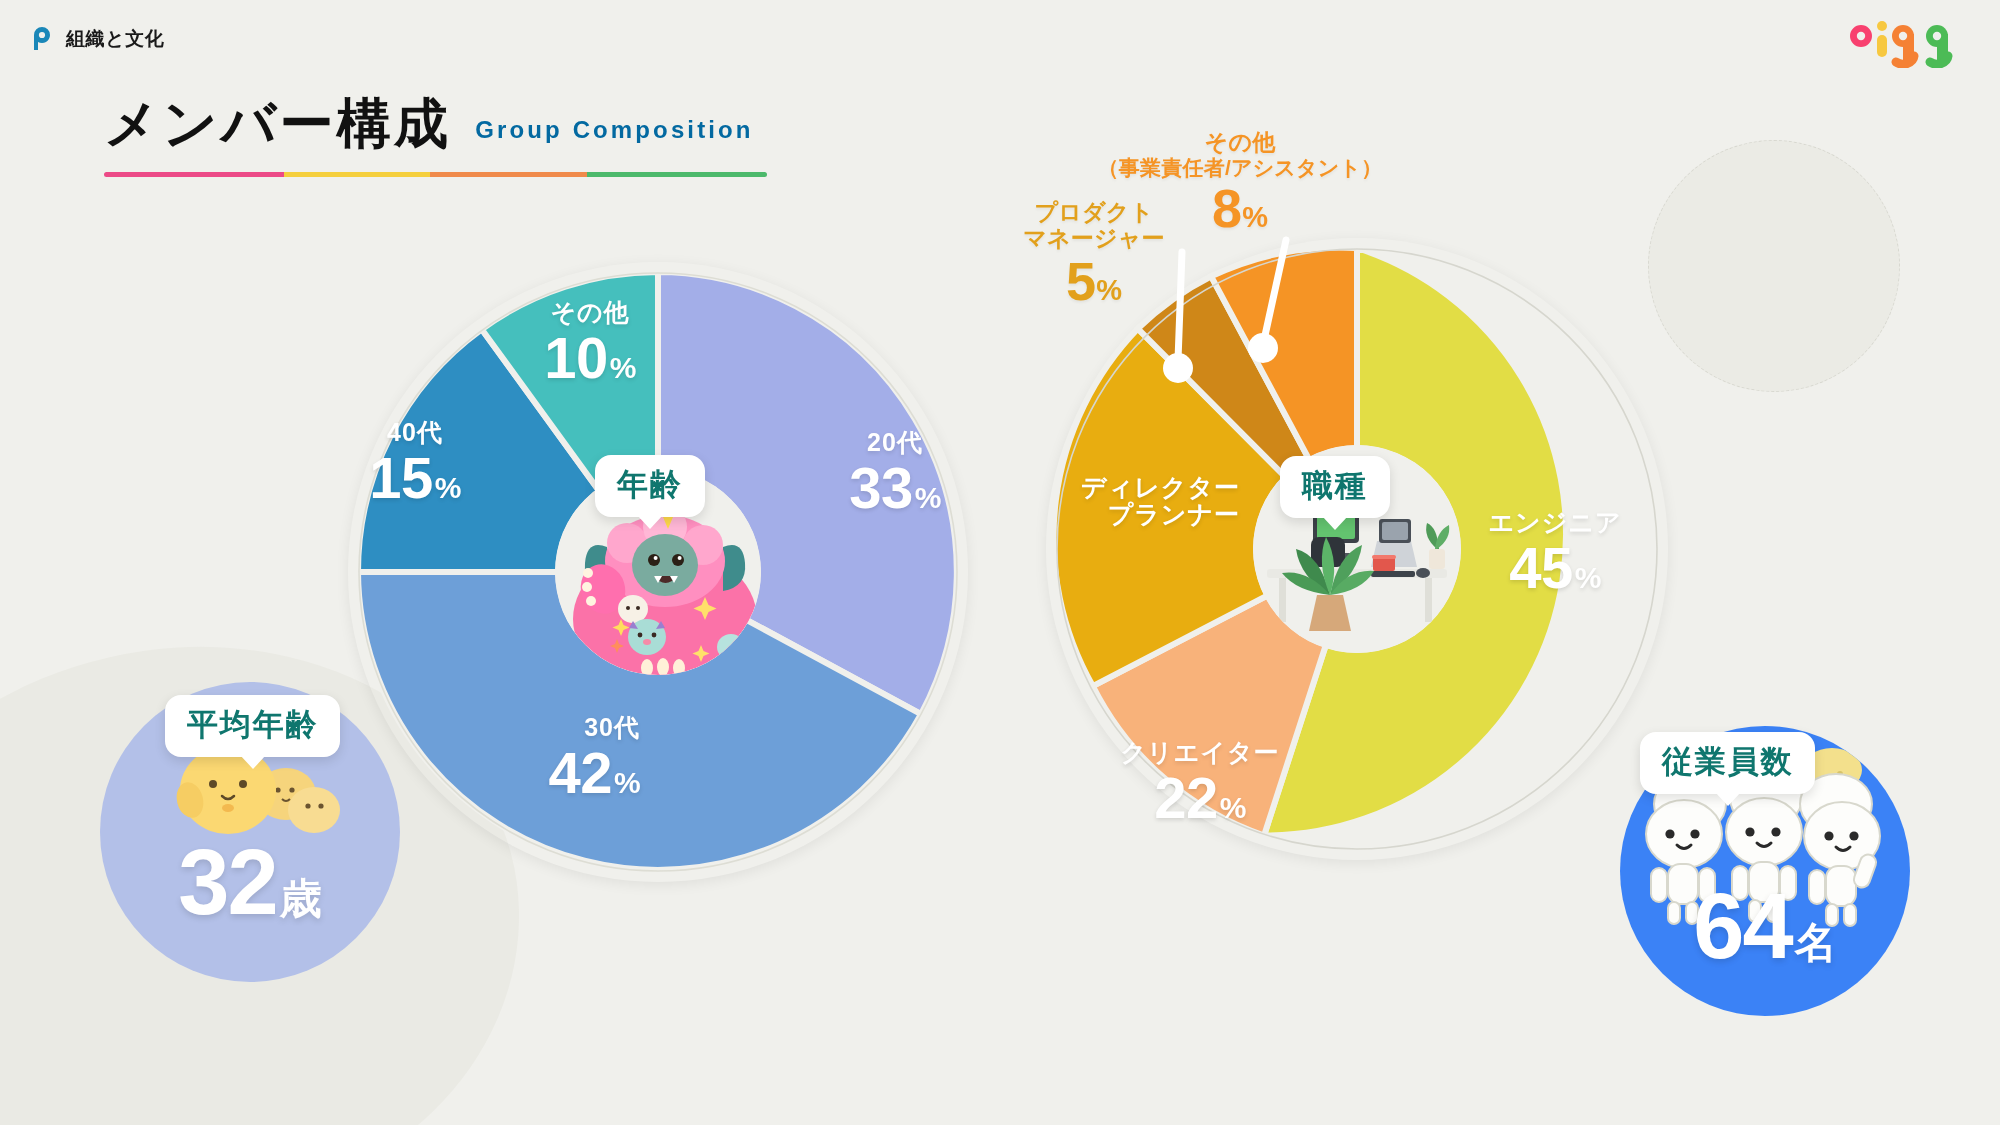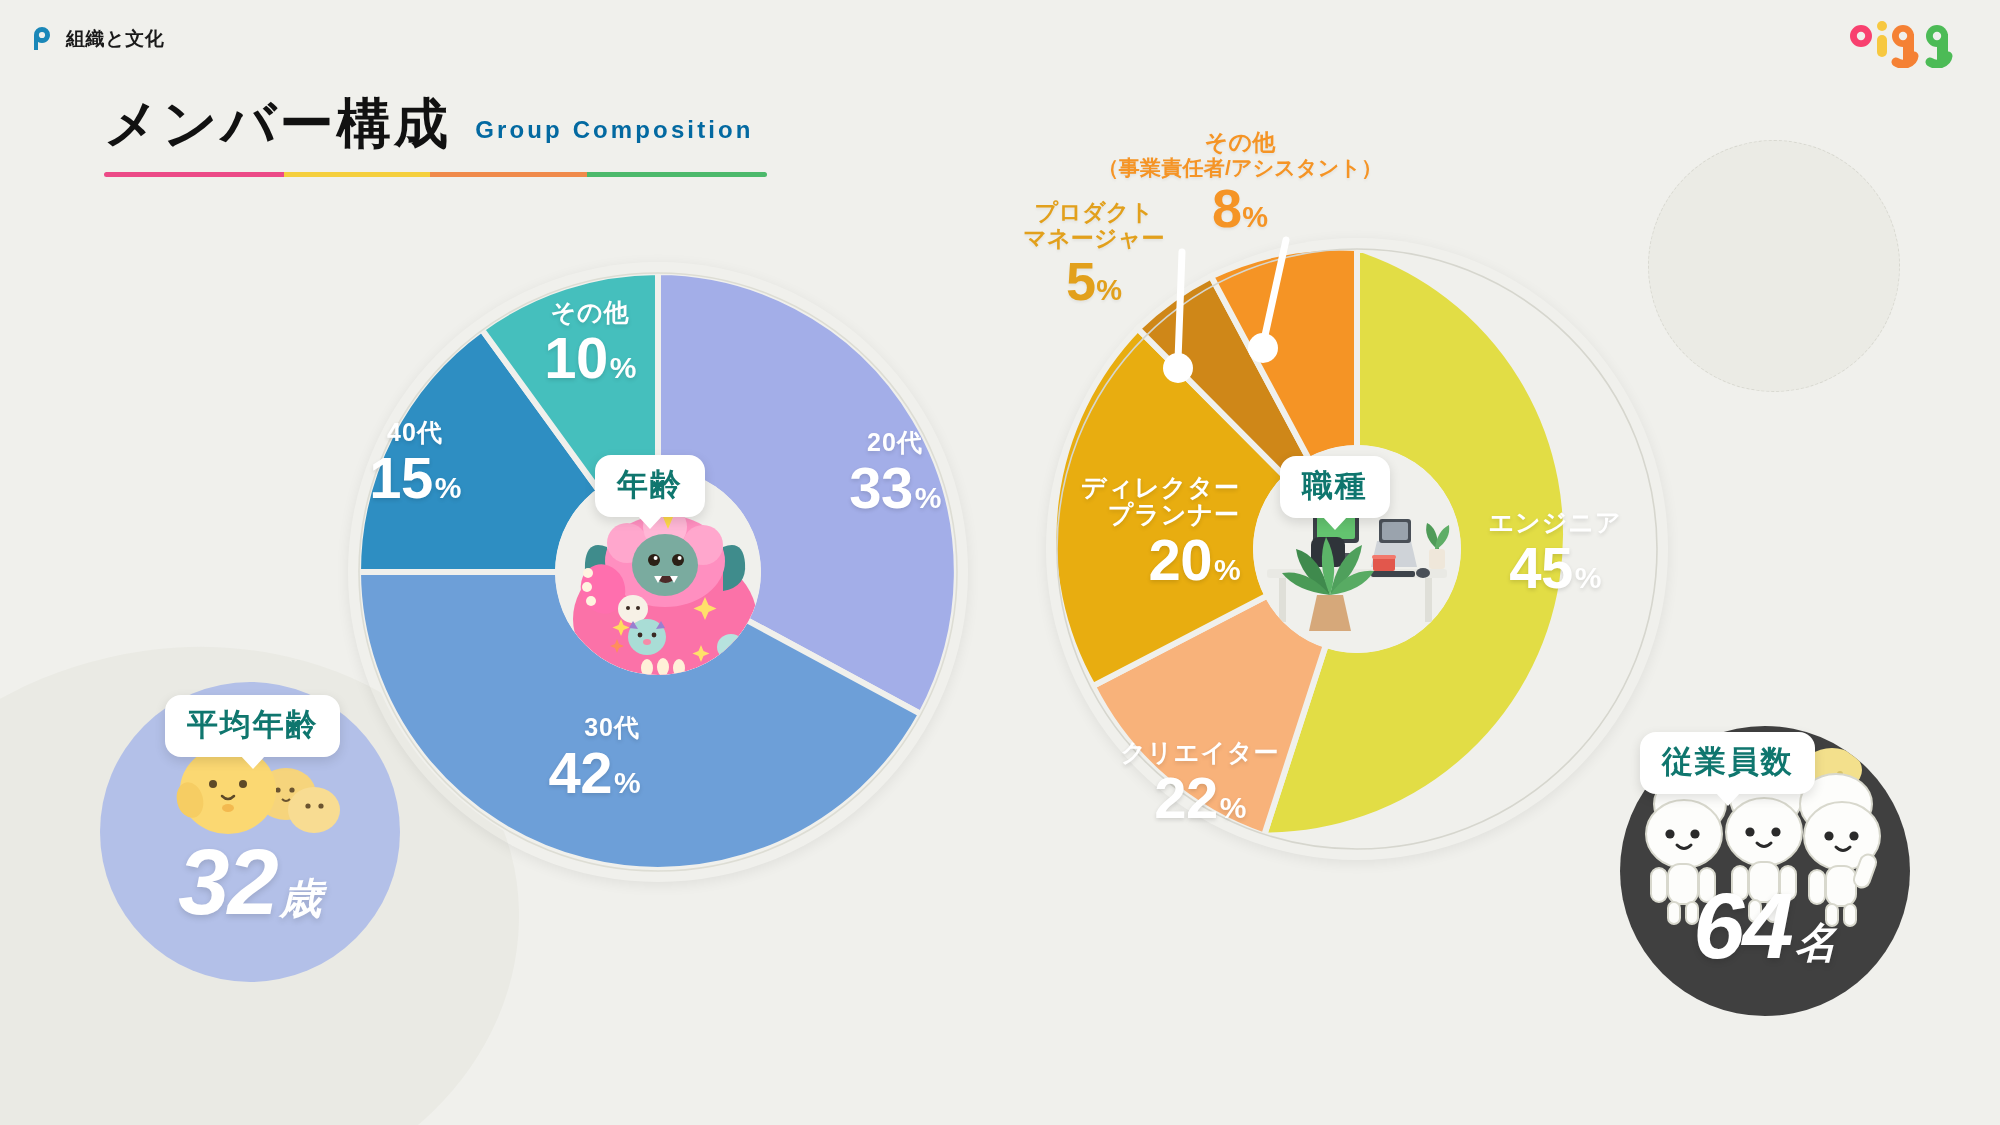--- a/index.html
+++ b/index.html
@@ -92,21 +92,21 @@
   .out-label .ln{display:block;font-size:23px;font-weight:900;letter-spacing:.01em;}
   .out-label .ln.small{font-size:21px;}
   .out-label .num{display:block;font-size:54px;font-weight:900;line-height:1;margin-top:2px;}
   .out-label .num .unit{font-size:29px;}
 
   .leader{position:absolute;z-index:5;}
 
   
   .stat-circle{
     position:absolute;border-radius:50%;
-    display:flex;flex-direction:column;align-items:center;justify-content:flex-end;font-style:italic;
+    display:flex;flex-direction:column;align-items:center;justify-content:flex-end;
   }
   .stat-value{
     color:#fff;font-weight:900;line-height:1;
     text-shadow:0 3px 6px rgba(0,0,0,.13);
     display:flex;align-items:flex-end;justify-content:center;
   }
   .stat-value .big{font-size:92px;letter-spacing:-.02em;}
   .stat-value .unit{font-size:42px;font-weight:900;margin-left:3px;margin-bottom:8px;}
 </style>
 </head>
@@ -324,21 +324,20 @@
   </div>
 
   <div class="seg-label" style="left:1095px;top:740px;width:210px;">
     <span class="seg-name">クリエイター</span>
     <span class="seg-pct"><span>22</span><span class="unit">%</span></span>
   </div>
 
   <div class="seg-label" style="left:1020px;top:475px;width:220px;text-align:right;">
     <span class="seg-name">ディレクター</span>
     <span class="seg-name" style="margin-top:-2px;">プランナー</span>
-    <span class="seg-pct"><span>20</span><span class="unit">%</span></span>
   </div>
 
   <div class="out-label" style="left:994px;top:200px;width:200px;color:#e2a01c;">
     <span class="ln">プロダクト</span>
     <span class="ln">マネージャー</span>
     <span class="num"><span>5</span><span class="unit">%</span></span>
   </div>
 
   <div class="out-label" style="left:1095px;top:130px;width:290px;color:#f59425;">
     <span class="ln">その他</span>
@@ -384,21 +383,21 @@
       </g>
     </svg>
     <div class="stat-value" style="margin-bottom:54px;position:relative;">
       <span class="big">32</span>
         <span class="unit">歳</span>
     </div>
   </div>
 
   <div class="bubble" style="left:165px;top:695px;">平均年齢</div>
 
-  <div class="stat-circle" style="left:1620px;top:726px;width:290px;height:290px;background:#404040;">
+  <div class="stat-circle" style="left:1620px;top:726px;width:290px;height:290px;background:#3b82f6;">
     <svg viewBox="0 0 290 290" width="290" height="290" style="position:absolute;left:0;top:0;">
       <defs>
           <clipPath id="crowdClip">
             <circle cx="145" cy="145" r="145"></circle>
           </clipPath>
         </defs>
       <g clip-path="url(#crowdClip)">
 
         <ellipse cx="76" cy="44" rx="30" ry="22" fill="#f3e08c"></ellipse>
         <ellipse cx="145" cy="38" rx="30" ry="22" fill="#f3e08c"></ellipse>

